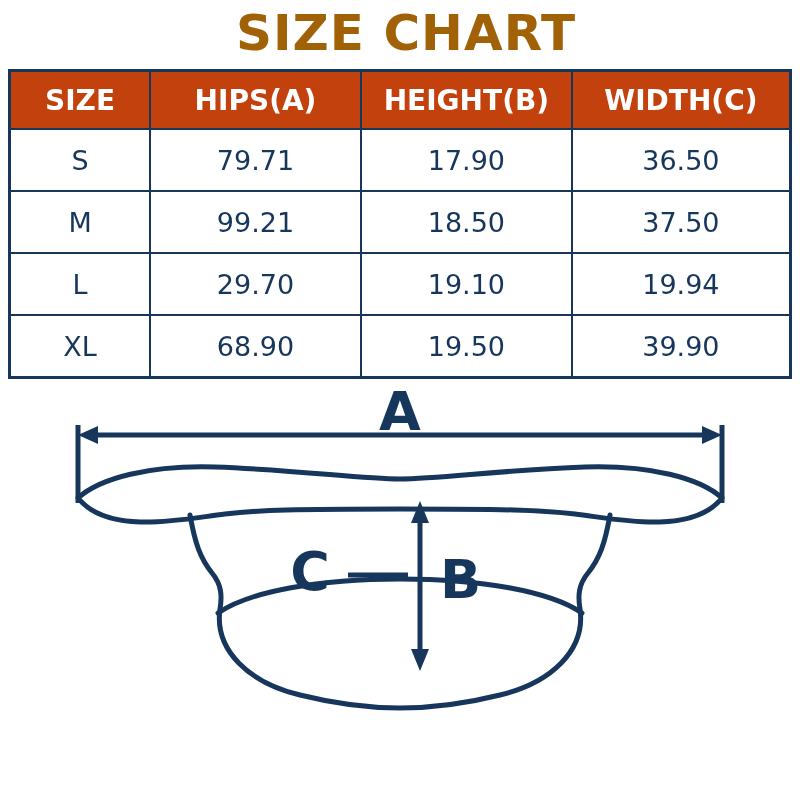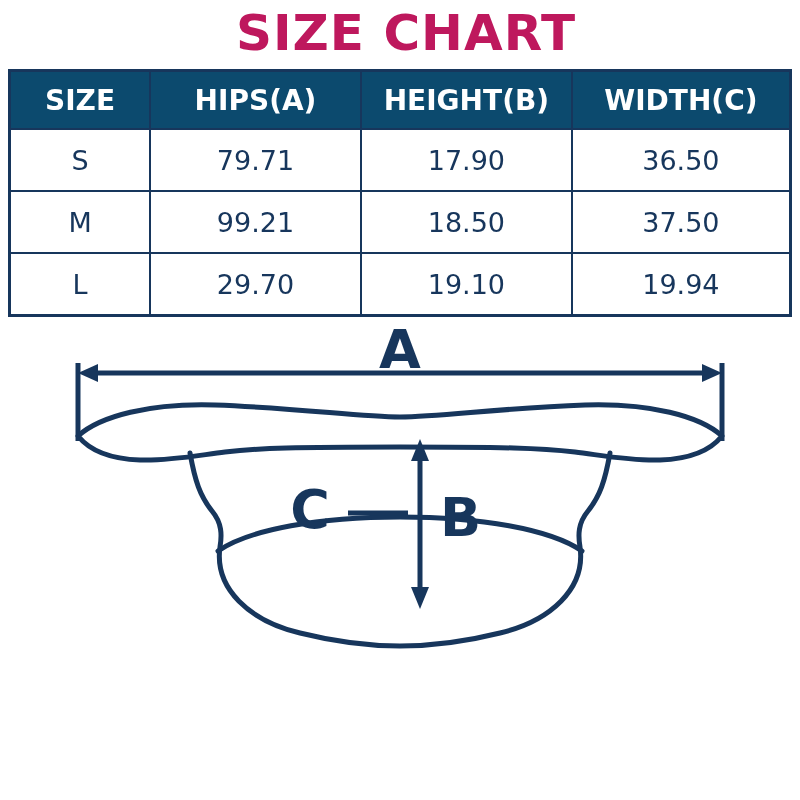--- a/index.html
+++ b/index.html
@@ -19,21 +19,21 @@
     width: 800px;
     height: 800px;
     box-sizing: border-box;
   }
   .title {
     text-align: center;
     font-family: "DejaVu Sans", sans-serif;
     font-weight: bold;
     font-size: 50px;
     letter-spacing: 1px;
-    color: #be185d;
+    color: #a16207;
     margin: 0;
     padding: 6px 0 8px 12px;
     line-height: 1.1;
   }
   .table-wrap {
     padding: 0 8px;
     box-sizing: border-box;
   }
   table.size-table {
     width: 784px;
@@ -46,21 +46,21 @@
     border: 2px solid #17365c;
     text-align: center;
     font-size: 27px;
     font-weight: normal;
     height: 60px;
     padding: 0;
     color: #17365c;
     background: #ffffff;
   }
   table.size-table thead th {
-    background: #0c4a6e;
+    background: #c2410c;
     color: #ffffff;
     font-weight: bold;
     font-size: 28px;
     height: 56px;
   }
   table.size-table col.c-size { width: 18%; }
   table.size-table col.c-w { width: 27%; }
   table.size-table col.c-h { width: 27%; }
   table.size-table col.c-hip { width: 28%; }
 
@@ -115,20 +115,26 @@
           <td>99.21</td>
           <td>18.50</td>
           <td>37.50</td>
         </tr>
         <tr>
           <td>L</td>
           <td>29.70</td>
           <td>19.10</td>
           <td>19.94</td>
         </tr>
+        <tr>
+          <td>XL</td>
+          <td>68.90</td>
+          <td>19.50</td>
+          <td>39.90</td>
+        </tr>
       </tbody>
     </table>
   </div>
 
   <div class="diagram">
     <svg width="800" height="340" viewBox="0 0 800 340" xmlns="http://www.w3.org/2000/svg">
       <g fill="none" stroke="#17365c" stroke-width="5" stroke-linecap="round" stroke-linejoin="round">
 
         <path d="M78,115 C100,95 150,82 215,84 C300,87 360,96 400,96 C440,96 500,87 585,84 C650,82 700,95 722,115
                  C710,130 690,138 660,139 C630,140 600,134 575,131

